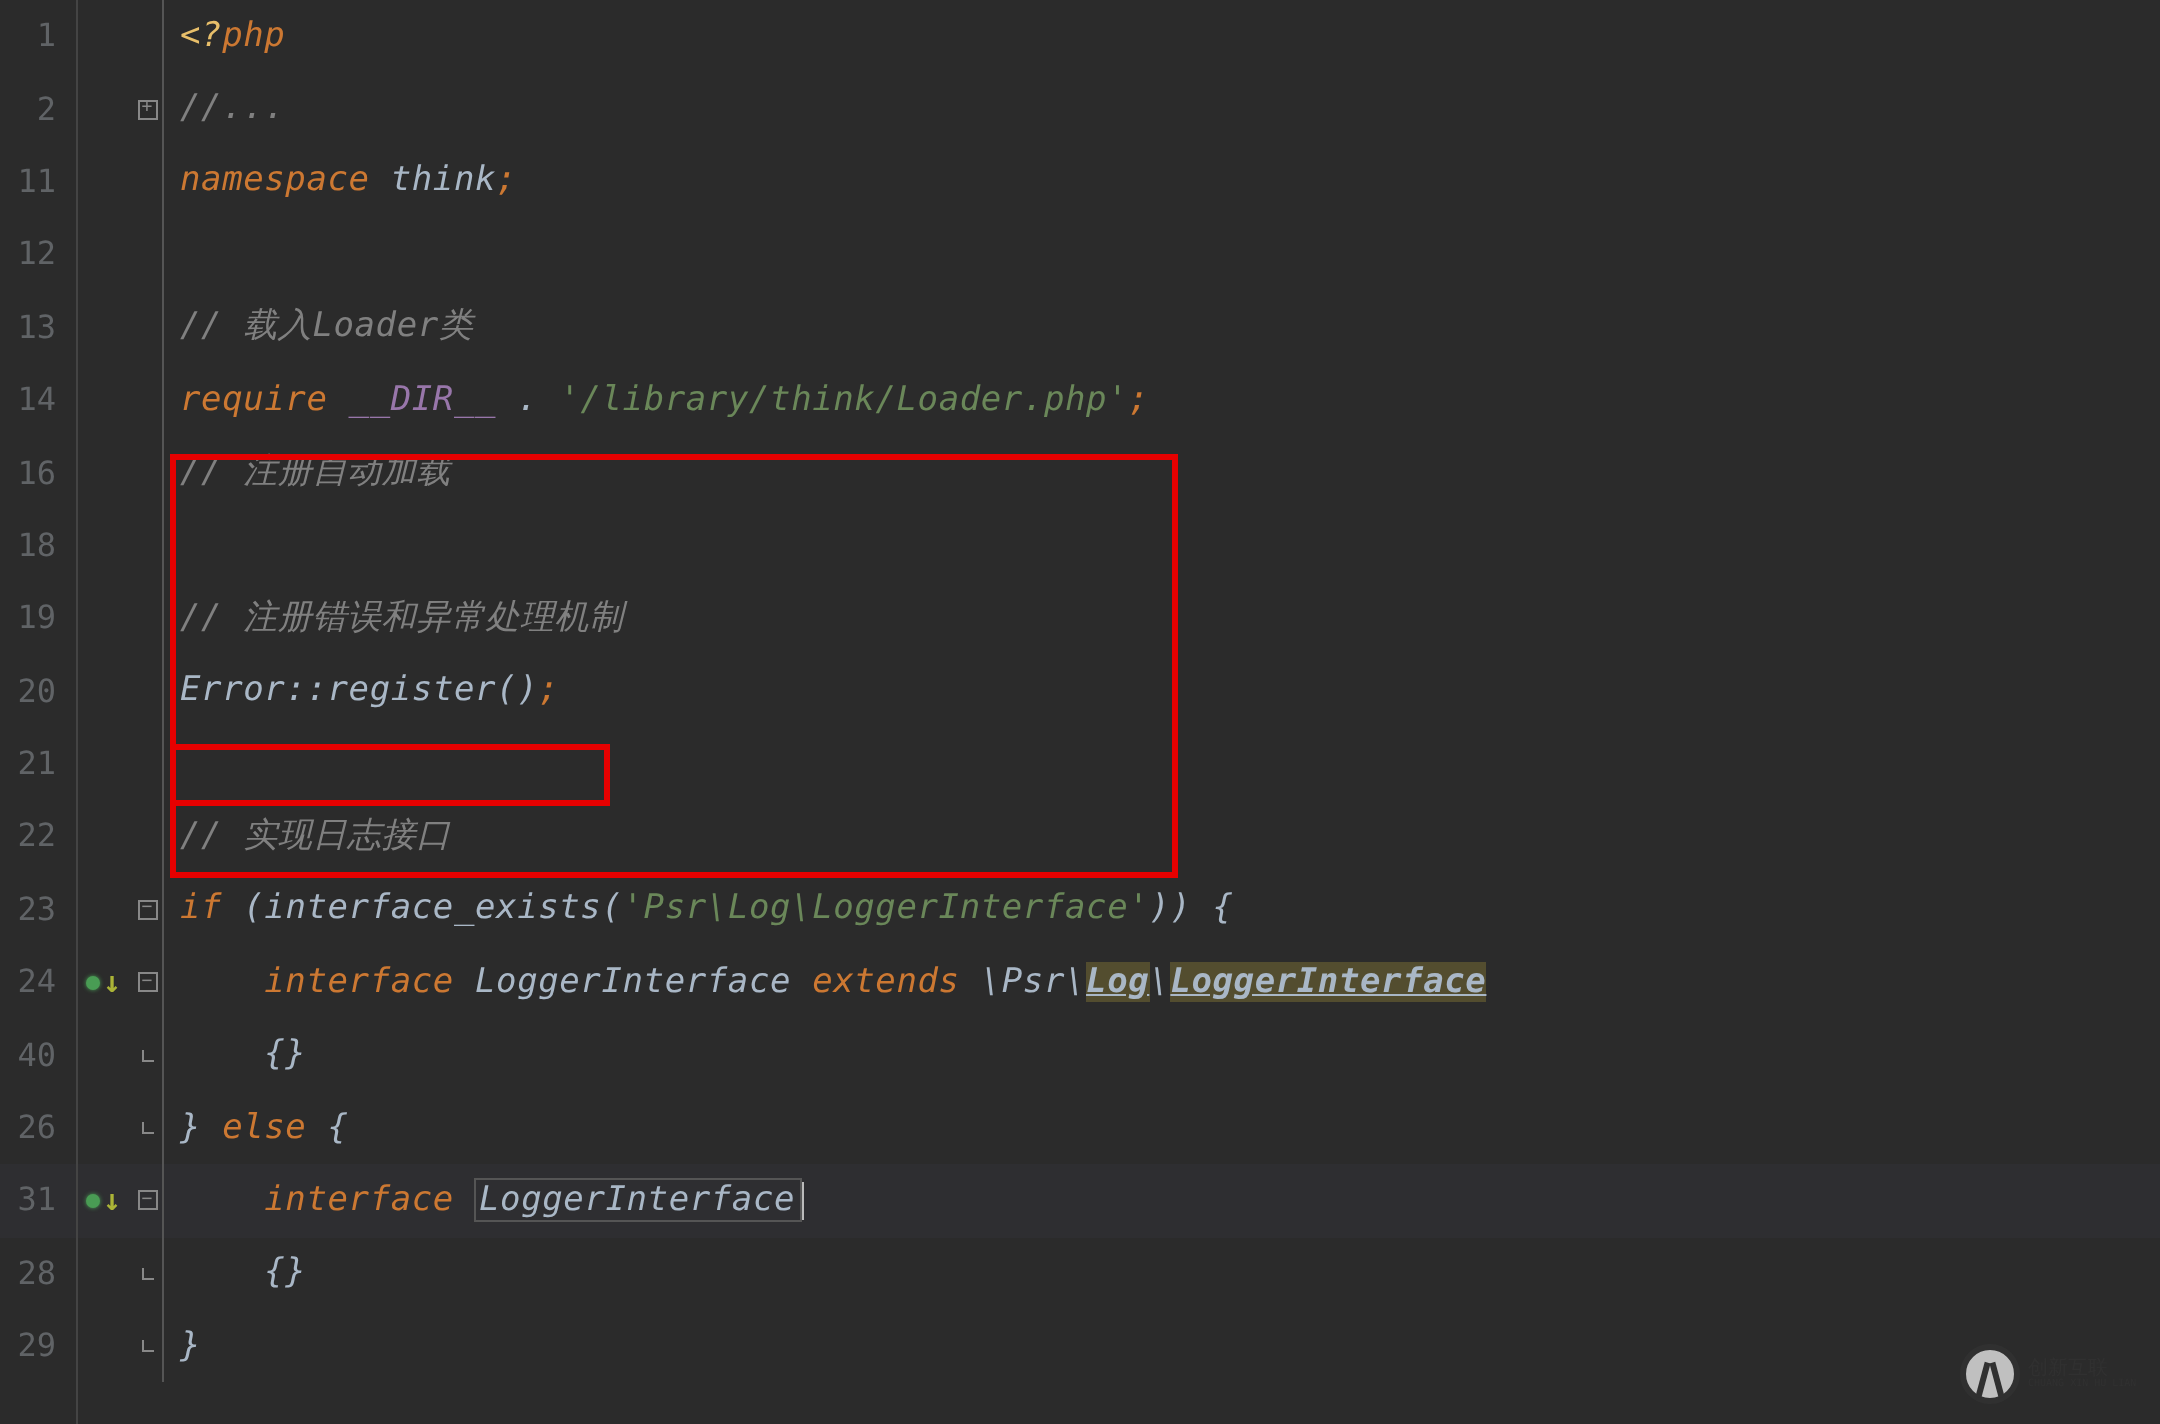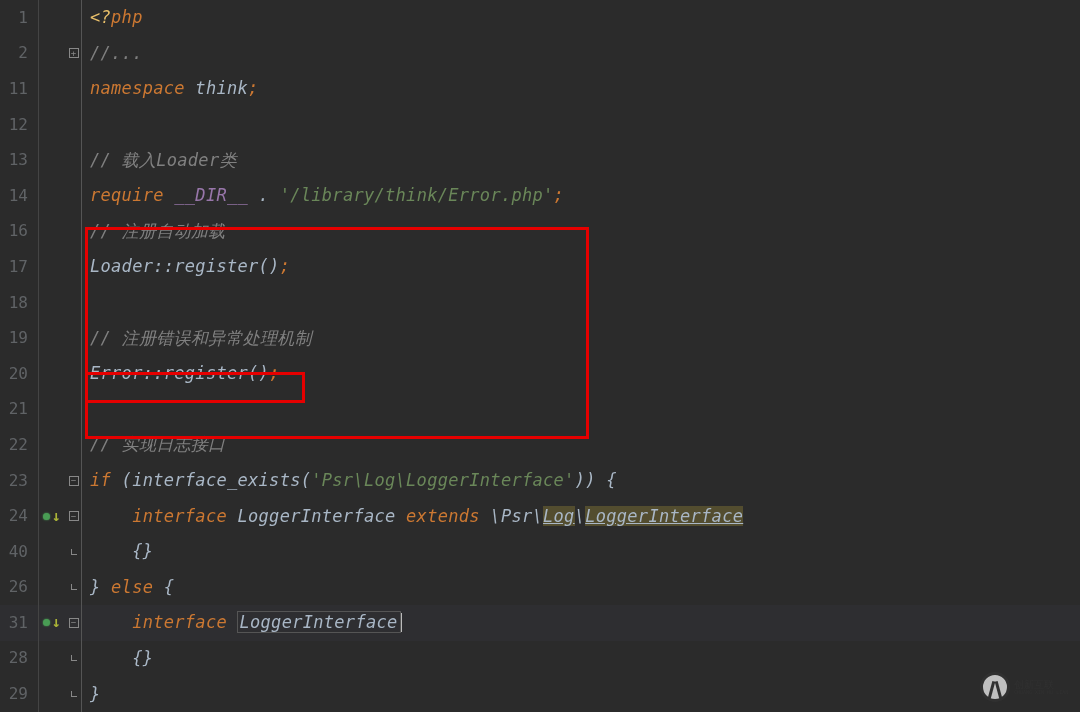--- a/index.html
+++ b/index.html
@@ -90,21 +90,21 @@
 .tk-tag { color: #e8bf6a; font-style: italic;}
 .tk-kw { color: #cc7832; font-style: italic;}
 .tk-comment { color: #808080; font-style: italic;}
 .tk-id { color: #a9b7c6; font-style: italic;}
 .tk-str { color: #6a8759; font-style: italic;}
 .tk-op { color: #a9b7c6; font-style: italic;}
 .tk-fn { color: #a9b7c6; font-style: italic;}
 .tk-mag { color: #9876aa; font-style: italic;}
 .tk-semico { color:#cc7832; }
 .hl-box { outline: 1px solid #555; padding: 0 2px; }
-.hl-word { background: rgba(110,100,50,.6); }
+.hl-word { background: rgba(110,100,50,.6); font-weight: bold; }
 .underline-deco { text-decoration: underline; }
 .red-box {
   position: absolute;
   border: 3px solid #e60000;
   left: 85px;
   top: 227px;
   width: 504px;
   height: 212px;
   pointer-events: none;
 }
@@ -186,33 +186,27 @@
     <div class="line">
       <div class="gutter">13</div>
       <div class="status-col"></div>
       <div class="fold-col"></div>
       <div class="code"><span class="tk-comment">// 载入Loader类</span></div>
     </div>
     <div class="line">
       <div class="gutter">14</div>
       <div class="status-col"></div>
       <div class="fold-col"></div>
-      <div class="code"><span class="tk-kw">require</span><span class="tk-id"> </span><span class="tk-mag">__DIR__</span><span class="tk-id"> </span><span class="tk-op">.</span><span class="tk-id"> </span><span class="tk-str">'/library/think/Error.php'</span><span class="tk-semico">;</span></div>
+      <div class="code"><span class="tk-kw">require</span><span class="tk-id"> </span><span class="tk-mag">__DIR__</span><span class="tk-id"> </span><span class="tk-op">.</span><span class="tk-id"> </span><span class="tk-str">'/library/think/Loader.php'</span><span class="tk-semico">;</span></div>
     </div>
     <div class="line">
       <div class="gutter">16</div>
       <div class="status-col"></div>
       <div class="fold-col"></div>
       <div class="code"><span class="tk-comment">// 注册自动加载</span></div>
-    </div>
-    <div class="line">
-      <div class="gutter">17</div>
-      <div class="status-col"></div>
-      <div class="fold-col"></div>
-      <div class="code"><span class="tk-id">Loader</span><span class="tk-op">::</span><span class="tk-fn">register()</span><span class="tk-semico">;</span></div>
     </div>
     <div class="line">
       <div class="gutter">18</div>
       <div class="status-col"></div>
       <div class="fold-col"></div>
       <div class="code"></div>
     </div>
     <div class="line">
       <div class="gutter">19</div>
       <div class="status-col"></div>

